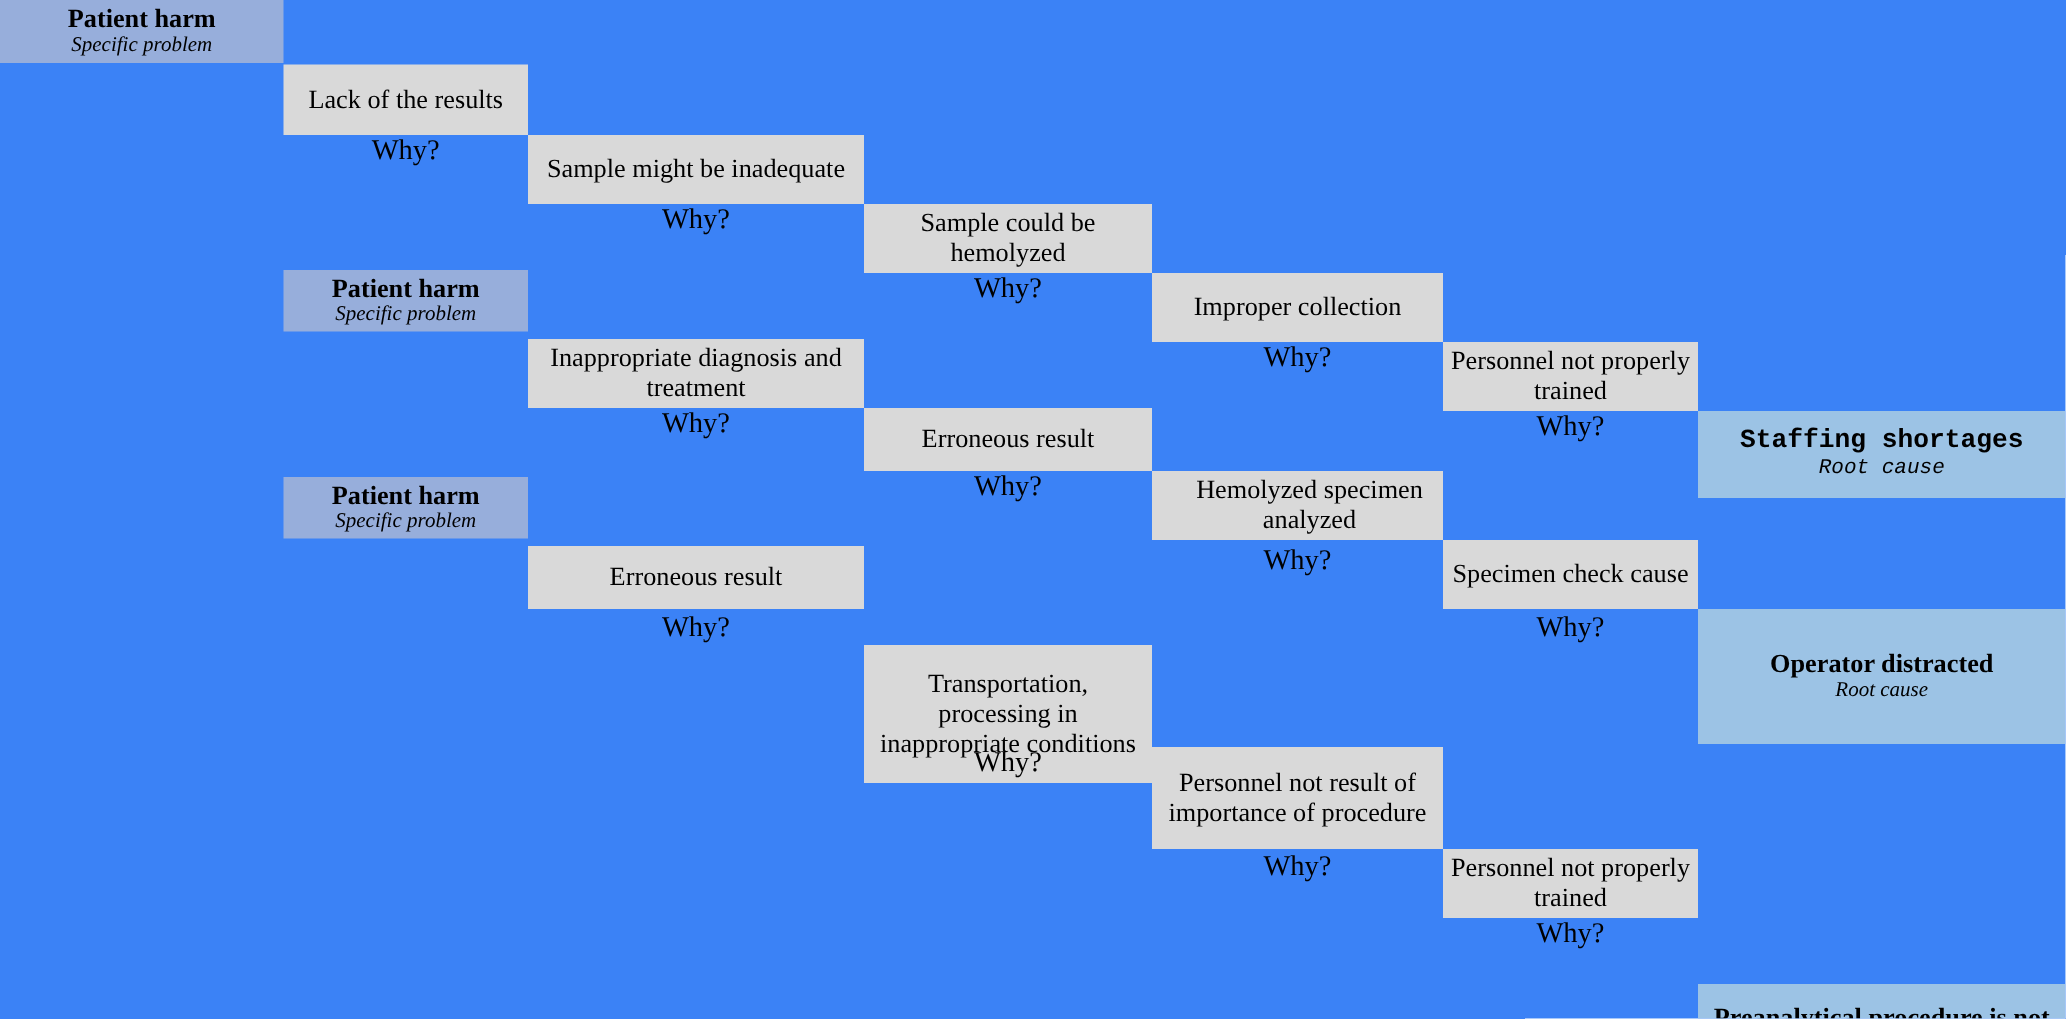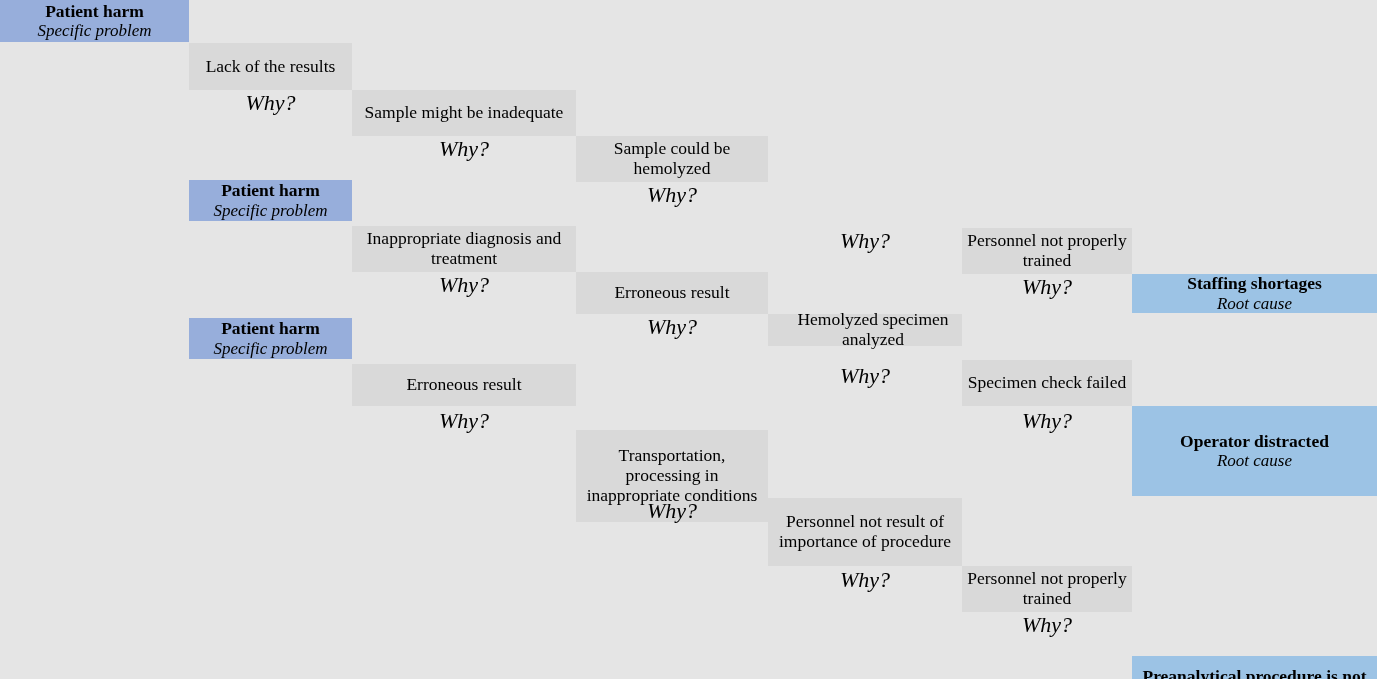--- a/index.html
+++ b/index.html
@@ -8,21 +8,21 @@
     background: #ffffff;
   }
   body {
     font-family: "Liberation Serif", "DejaVu Serif", serif;
     color: #000000;
   }
   #canvas {
     position: relative;
     width: 1377px;
     height: 679px;
-    background: #e5e5e5;
+    background: #3b82f6;
     overflow: hidden;
   }
   .box {
     position: absolute;
     box-sizing: border-box;
     display: flex;
     flex-direction: column;
     align-items: center;
     justify-content: center;
     text-align: center;
@@ -40,26 +40,25 @@
   .box.root {
     background: #9cc3e5;
   }
   .box .title {
     font-weight: bold;
     font-size: 17.5px;
     white-space: nowrap;
   }
   .box .sub {
     font-style: italic;
-    font-size: 17px;
+    font-size: 14px;
   }
   .why {
     position: absolute;
-    font-style: italic;
-    font-size: 22px;
+    font-size: 19px;
     text-align: center;
     box-sizing: border-box;
     line-height: 1.1;
   }
 </style>
 </head>
 <body>
 
 <div id="canvas">
 
@@ -76,54 +75,57 @@
   <div class="box cause" style="left:352px; top:90px; width:224px; height:46px;">
     <span>Sample might be inadequate</span>
   </div>
   <div class="why" style="left:352px; top:137px; width:224px;">Why?</div>
 
   <div class="box cause" style="left:576px; top:136px; width:192px; height:46px;">
     <span>Sample could be hemolyzed</span>
   </div>
   <div class="why" style="left:576px; top:183px; width:192px;">Why?</div>
 
+  <div class="box cause" style="left:768px; top:182px; width:194px; height:46px;">
+    <span>Improper collection</span>
+  </div>
   <div class="why" style="left:768px; top:229px; width:194px;">Why?</div>
 
   <div class="box cause" style="left:962px; top:228px; width:170px; height:46px;">
     <span>Personnel not properly trained</span>
   </div>
   <div class="why" style="left:962px; top:275px; width:170px;">Why?</div>
 
-  <div class="box root" style="left:1132px; top:274px; width:245px; height:39px;">
+  <div class="box root" style="left:1132px; top:274px; width:245px; height:58px;font-family:Liberation Mono, monospace;">
     <span class="title">Staffing shortages</span>
     <span class="sub">Root cause</span>
   </div>
 
   <div class="box problem" style="left:189px; top:180px; width:163px; height:41px;">
     <span class="title">Patient harm</span>
     <span class="sub">Specific problem</span>
   </div>
 
   <div class="box cause" style="left:352px; top:226px; width:224px; height:46px;">
     <span>Inappropriate diagnosis and treatment</span>
   </div>
   <div class="why" style="left:352px; top:273px; width:224px;">Why?</div>
 
   <div class="box cause" style="left:576px; top:272px; width:192px; height:42px;">
     <span>Erroneous result</span>
   </div>
   <div class="why" style="left:576px; top:315px; width:192px;">Why?</div>
 
-  <div class="box cause" style="left:768px; top:314px; width:194px; height:32px;padding-left:20px;">
+  <div class="box cause" style="left:768px; top:314px; width:194px; height:46px;padding-left:20px;">
     <span>Hemolyzed specimen analyzed</span>
   </div>
   <div class="why" style="left:768px; top:364px; width:194px;">Why?</div>
 
   <div class="box cause" style="left:962px; top:360px; width:170px; height:46px;">
-    <span>Specimen check failed</span>
+    <span>Specimen check cause</span>
   </div>
   <div class="why" style="left:962px; top:409px; width:170px;">Why?</div>
 
   <div class="box root" style="left:1132px; top:406px; width:245px; height:90px;">
     <span class="title">Operator distracted</span>
     <span class="sub">Root cause</span>
   </div>
 
   <div class="box problem" style="left:189px; top:318px; width:163px; height:41px;">
     <span class="title">Patient harm</span>

